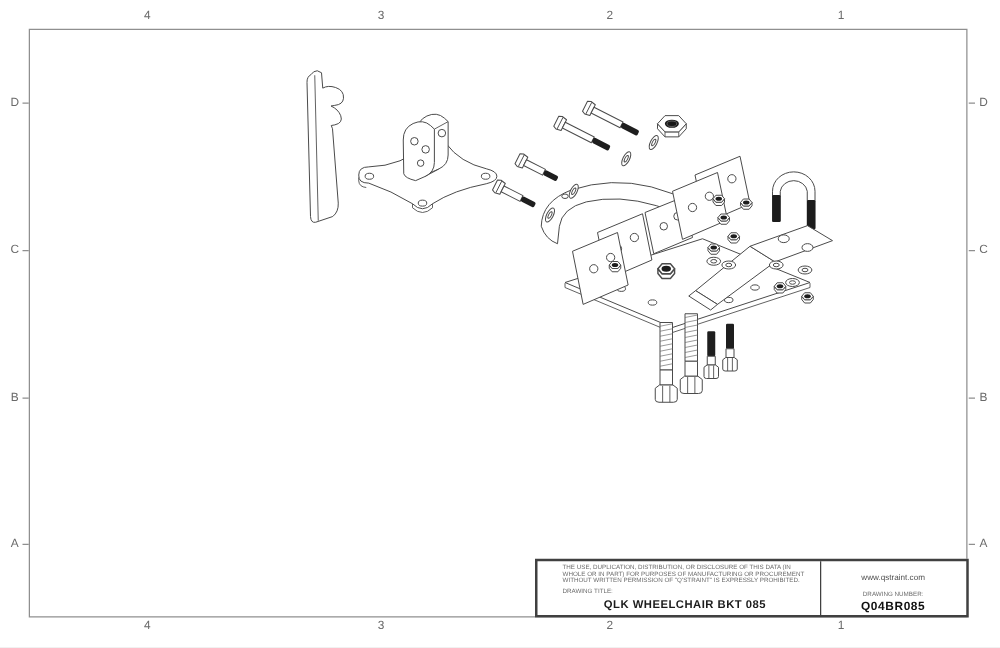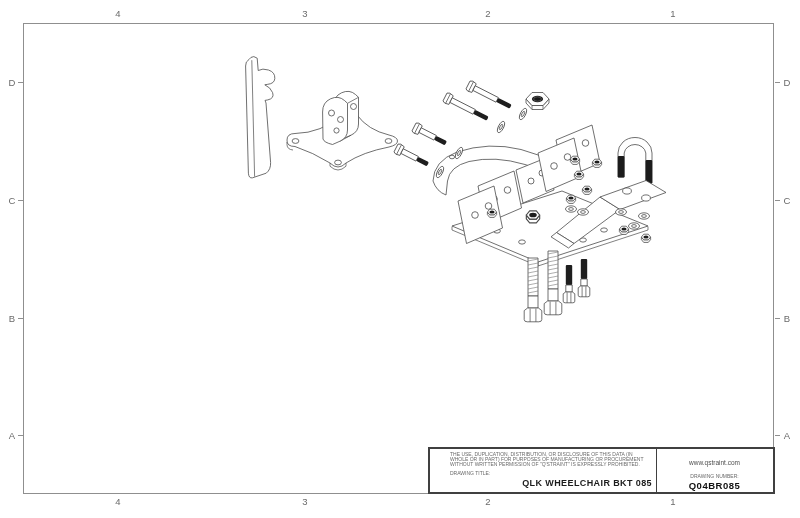--- a/index.html
+++ b/index.html
@@ -32,21 +32,21 @@
     position:absolute; left:20px; top:3px; width:420px;
     transform:scale(0.5); transform-origin:0 0;
     font-size:10px; line-height:1.0; color:#6a6a6a; white-space:nowrap;
   }
   .tb-title-label {
     position:absolute; left:20px; top:21px; width:300px;
     transform:scale(0.5); transform-origin:0 0;
     font-size:10px; color:#6a6a6a; white-space:nowrap;
   }
   .tb-title {
-    position:absolute; left:14px; top:29px; width:208px; text-align:right;
+    position:absolute; left:14px; top:29px; width:208px; text-align:center;
     font-size:9px; font-weight:bold; color:#1c1c1c; letter-spacing:0.4px; white-space:nowrap;
   }
   .tb-web {
     position:absolute; left:226px; top:10px; width:117px; text-align:center;
     font-size:6.5px; color:#4f4f4f; white-space:nowrap;
   }
   .tb-num-label {
     position:absolute; left:226px; top:24px; width:234px; text-align:center;
     transform:scale(0.5); transform-origin:0 0;
     font-size:10px; color:#6a6a6a; white-space:nowrap;

